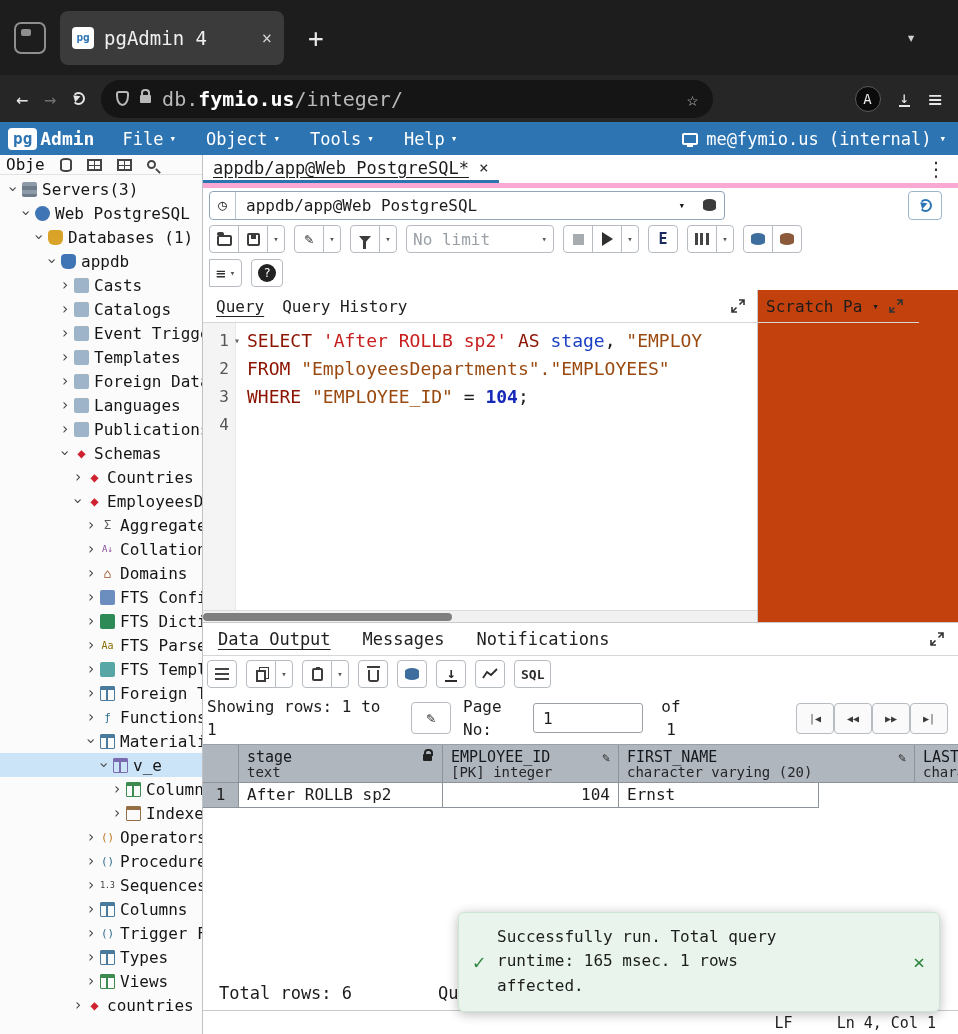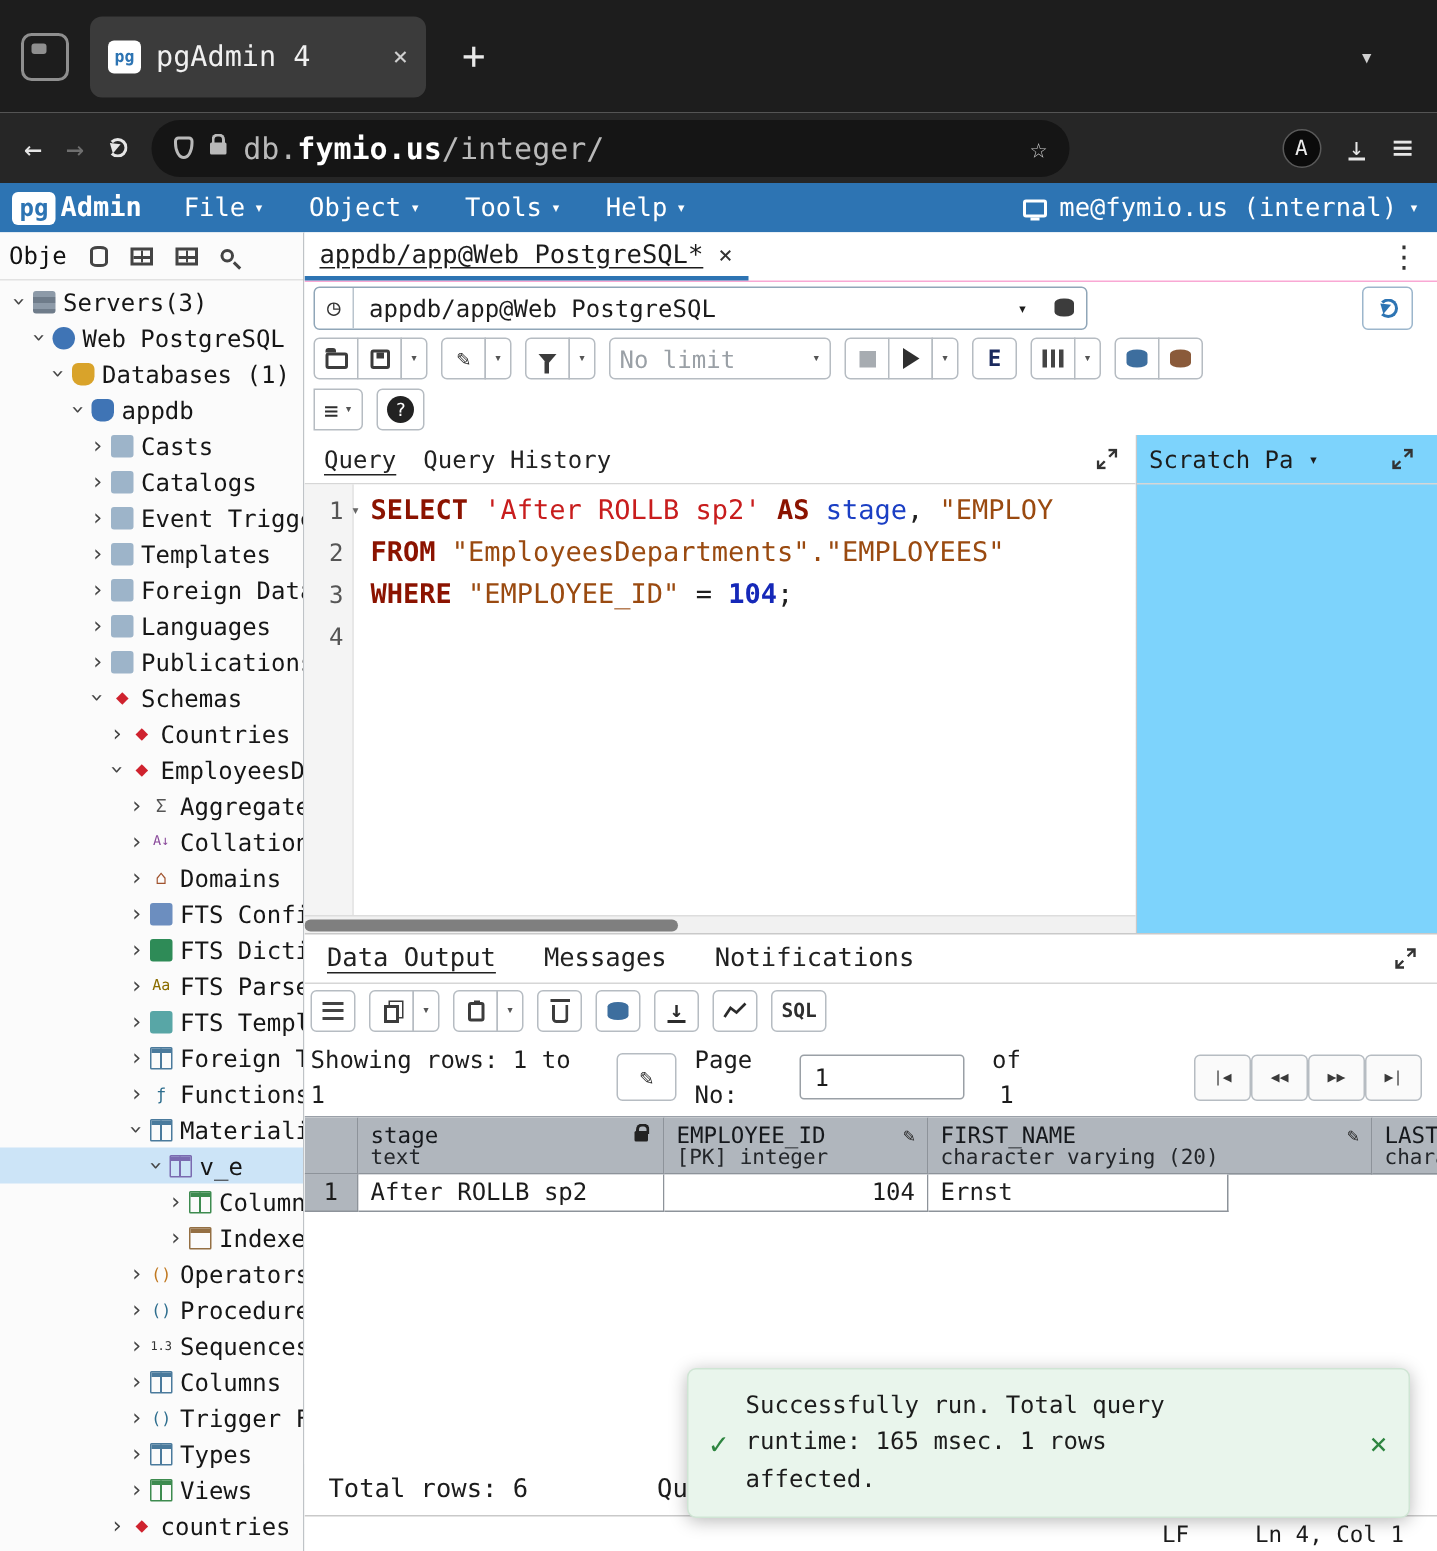--- a/index.html
+++ b/index.html
@@ -41,21 +41,21 @@
   .menubar-items{display:flex;gap:30px;margin-left:28px;font-size:17px}
   .menu-item{display:flex;align-items:center;gap:6px}
   .chev{font-size:11px}
   .user-menu{margin-left:auto;display:flex;align-items:center;gap:8px;font-size:17px;margin-right:4px}
   .icn-monitor{width:16px;height:12px;border:2px solid #fff;border-radius:2px;position:relative;display:inline-block}
   .icn-monitor::after{content:"";position:absolute;left:3px;bottom:-4px;width:6px;height:2px;background:#fff}
 
   
   .workspace{flex:1;display:flex;min-height:0;background:#fff}
   .sidebar{width:203px;flex:none;border-right:1px solid #bfc3c7;display:flex;flex-direction:column;background:#fbfbfb;overflow:hidden}
-  .sidebar-head{height:32px;flex:none;display:flex;align-items:center;gap:15px;padding:0 6px;border-bottom:1px solid #e2e2e2;font-size:16px;color:#111}
+  .sidebar-head{height:20px;flex:none;display:flex;align-items:center;gap:15px;padding:0 6px;border-bottom:1px solid #e2e2e2;font-size:16px;color:#111}
   .sh-db{width:12px;height:14px;border:2px solid #444;border-radius:5px/3px;display:inline-block}
   .sh-grid{width:15px;height:12px;border:2px solid #444;display:inline-block;background:linear-gradient(90deg,transparent 5px,#444 5px 6.5px,transparent 6.5px),linear-gradient(transparent 4px,#444 4px 5.5px,transparent 5.5px)}
   .sh-search{width:9px;height:9px;border:2px solid #444;border-radius:50%;position:relative;display:inline-block}
   .sh-search::after{content:"";position:absolute;width:2px;height:6px;background:#444;transform:rotate(-45deg);left:8px;top:6px}
   .tree{flex:1;overflow:hidden;padding-top:2px;font-size:16px}
   .tree-row{height:24px;display:flex;align-items:center;white-space:nowrap;overflow:hidden;color:#161616}
   .tree-row.selected{background:var(--selected,#cce4f7)}
   .tree-chev{width:14px;flex:none;text-align:center;color:#444;font-size:15px;display:inline-block}
   .tree-chev.open{transform:rotate(90deg)}
   .ticon{width:15px;height:15px;margin:0 5px 0 2px;flex:none;display:inline-flex;align-items:center;justify-content:center;font-size:9px;border-radius:2px;background:#9db4c9;color:#fff}
@@ -76,21 +76,21 @@
   .ti-functions::before{content:"ƒ"}.ti-procedures::before{content:"()"}.ti-trigger-functions::before{content:"()"}
   .ti-sequences{background:none;color:#333;font-size:8px}.ti-sequences::before{content:"1.3"}
   .ti-operators{background:none;color:#c07820;font-size:11px}.ti-operators::before{content:"()"}
   .ti-tables,.ti-views,.ti-materialized-views,.ti-matview,.ti-foreign-tables,.ti-columns,.ti-types,.ti-indexes{background:none;border:1.5px solid #4a7a9c;border-radius:1px;background-image:linear-gradient(#4a7a9c 0 3px,transparent 3px),linear-gradient(90deg,transparent 5.5px,#4a7a9c 5.5px 7px,transparent 7px)}
   .ti-views,.ti-columns{border-color:#3d8b4f;background-image:linear-gradient(#3d8b4f 0 3px,transparent 3px),linear-gradient(90deg,transparent 5.5px,#3d8b4f 5.5px 7px,transparent 7px)}
   .ti-matview{border-color:#7a6ab0;background-image:linear-gradient(#7a6ab0 0 3px,transparent 3px),linear-gradient(90deg,transparent 5.5px,#7a6ab0 5.5px 7px,transparent 7px)}
   .ti-indexes{border-color:#946f43;background-image:linear-gradient(#946f43 0 3px,transparent 3px)}
 
   
   .main{flex:1;min-width:0;display:flex;flex-direction:column;overflow:hidden;background:#fff}
-  .maintab-bar{height:33px;flex:none;display:flex;align-items:stretch;border-bottom:1px solid #f9a8d4;background:#fff}
+  .maintab-bar{height:33px;flex:none;display:flex;align-items:stretch;border-bottom:5px solid #f9a8d4;background:#fff}
   .main-tab{display:flex;align-items:center;gap:10px;padding:0 10px;border-bottom:3px solid var(--accent,#2d74b3);font-size:17px}
   .main-tab .t{text-decoration:underline;text-underline-offset:3px;white-space:nowrap}
   .tab-x{font-size:16px;color:#333}
   .kebab{margin-left:auto;align-self:center;margin-right:12px;font-size:20px;color:#333}
 
   .conn-bar{height:34px;flex:none;display:flex;align-items:center;padding:2px 6px;background:#fff}
   .conn-group{display:flex;align-items:stretch;border:1px solid #90a6b8;border-radius:4px;height:29px;overflow:hidden;width:516px}
   .conn-cell{display:flex;align-items:center;padding:0 8px;border-right:1px solid #b9c4cd}
   .conn-select{flex:1;display:flex;align-items:center;font-size:16px;padding:0 10px;gap:4px}
   .conn-select .v{flex:1;white-space:nowrap;overflow:hidden}
@@ -130,29 +130,29 @@
   .editor-pane{width:555px;flex:none;display:flex;flex-direction:column;border-right:1px solid #c9c9c9;min-height:0}
   .subtabs{height:33px;flex:none;display:flex;align-items:center;gap:4px;border-bottom:1px solid #d6d6d6;background:#fff;padding:0 4px;font-size:16px}
   .qtab{padding:3px 9px;color:#222;white-space:nowrap}
   .qtab.active{text-decoration:underline;text-underline-offset:4px}
   .expand-btn{margin-left:auto;margin-right:8px;display:inline-flex}
   .editor-body{flex:1;min-height:0;overflow:hidden;font-size:18px;background:linear-gradient(90deg,#f4f4f4 32px,#e7e7e7 32px 33px,#fff 33px);padding-top:3px}
   .ed-line{display:flex;height:28px;align-items:center}
   .ed-gutter{width:26px;flex:none;text-align:right;color:#555;font-size:16px}
   .ed-fold{width:16px;flex:none;text-align:center;color:#666;font-size:10px}
   .ed-code{white-space:pre;padding-left:2px}
-  .tk-kw{color:var(--kw,#8b1300);font-weight:bold}
+  .tk-kw{color:var(--kw,#8b1300);font-weight:normal}
   .tk-str{color:var(--str,#c81d1d)}
   .tk-ident{color:var(--ident,#9a4a10)}
   .tk-num{color:var(--num,#1528b8);font-weight:bold}
   .tk-var{color:var(--alias,#1b3fc4)}
   .tk-plain{color:#202020}
   .ed-hscroll{height:12px;flex:none;background:#f1f1f1;border-top:1px solid #ddd;position:relative}
   .ed-hthumb{position:absolute;left:0;top:2px;height:8px;width:45%;background:#7f7f7f;border-radius:4px}
-  .scratch{flex:1;min-width:0;display:flex;flex-direction:column;background:#7dd3fc}
+  .scratch{flex:1;min-width:0;display:flex;flex-direction:row;background:#c2410c}
   .scratch-head{height:33px;flex:none;display:flex;align-items:center;gap:10px;border-bottom:1px solid #d6d6d6;padding:0 8px;font-size:16px}
   .scratch-head .t{text-decoration:underline;text-underline-offset:4px;white-space:nowrap;overflow:hidden}
   .scratch-body{flex:1}
 
   
   .output{flex:none;height:388px;display:flex;flex-direction:column;border-top:1px solid #c9c9c9;background:#fff}
   .out-tabs{height:33px;flex:none;display:flex;align-items:center;gap:14px;border-bottom:1px solid #d6d6d6;padding:0 6px;font-size:17px}
   .out-toolbar{height:36px;flex:none;display:flex;align-items:center;gap:9px;padding:2px 4px}
   .icn-addrow{width:14px;height:12px;display:inline-block;background:linear-gradient(#444 0 2px,transparent 2px 5px,#444 5px 7px,transparent 7px 10px,#444 10px 12px);position:relative}
   .icn-copy{width:10px;height:12px;border:2px solid #3c3c3c;display:inline-block;background:#fff;box-shadow:3px -3px 0 -1px #fff,3px -3px 0 0 #3c3c3c;margin-top:3px}

